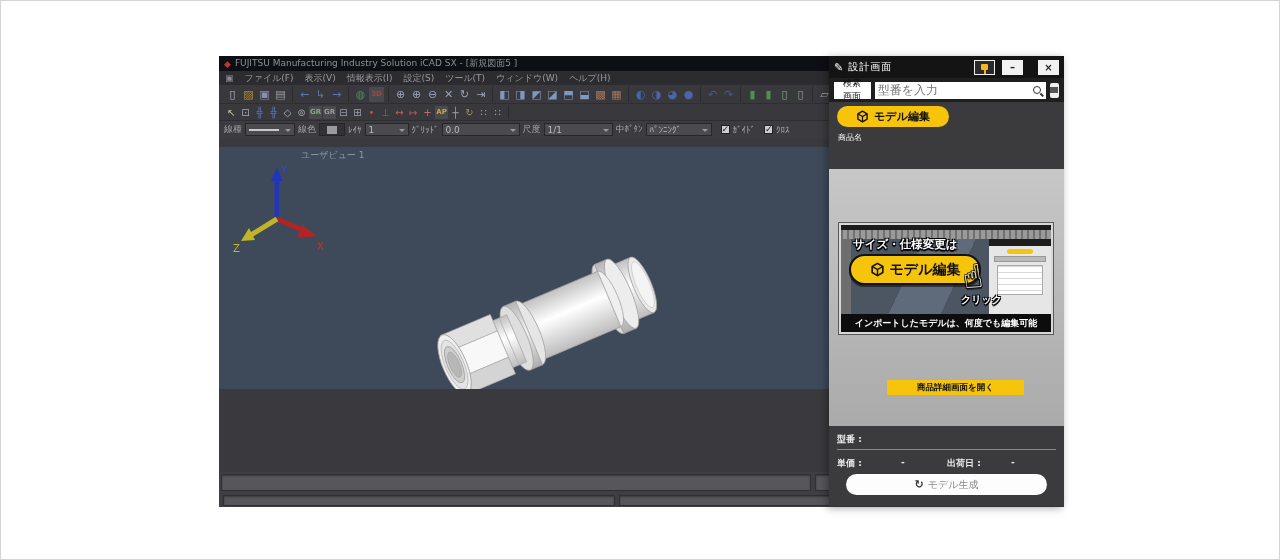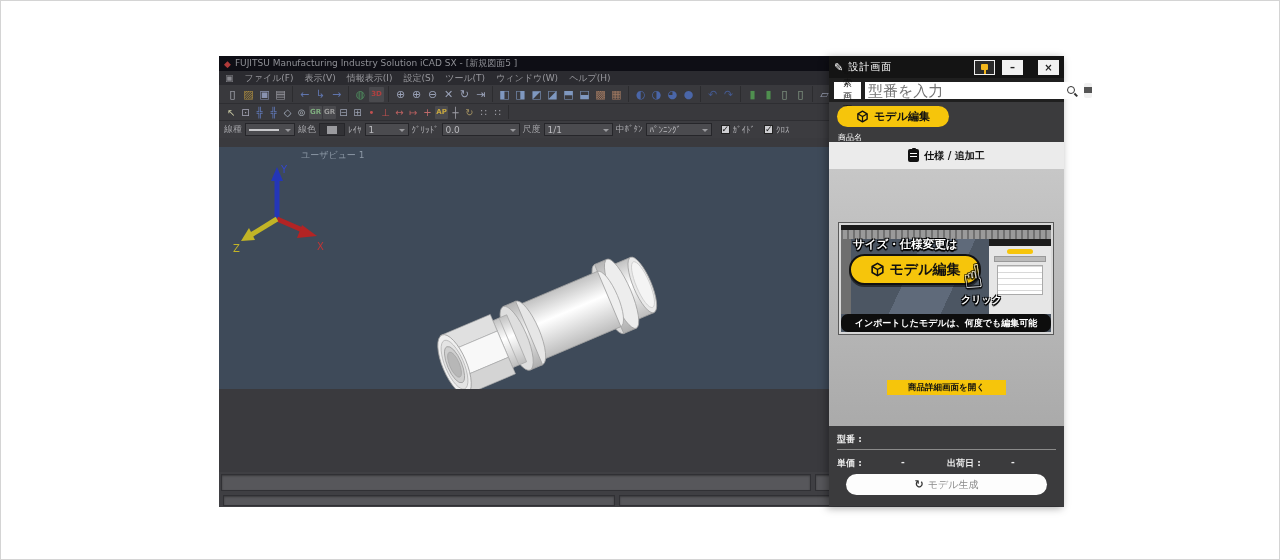--- a/index.html
+++ b/index.html
@@ -69,21 +69,21 @@
   .pin { width:7px; height:6px; background:#f3b71c; border-radius:1px; position:relative; }
   .pin::after { content:""; position:absolute; left:2.5px; top:6px; width:2px; height:4px; background:#f3b71c; }
   .min-btn { background:#f2f2f2; color:#222; margin-right:10px; font-weight:bold; }
   .close-btn { background:#f2f2f2; color:#222; font-weight:bold; }
 
   .p-searchrow { height:24px; background:#1f1f1f; display:flex; align-items:center;
                  gap:4px; padding:0 5px; }
   .search-screen-btn { background:#fff; color:#111; font-size:9px; height:17px;
                        padding:0 9px; display:flex; align-items:center; cursor:pointer; }
   .search-wrap { flex:1; height:17px; background:#fff; display:flex; align-items:center; padding:0 3px; }
-  .search-wrap input { flex:1; border:none; outline:none; font-size:15px; color:#333;
+  .search-wrap input { flex:1; border:none; outline:none; font-size:12px; color:#333;
                        font-family:Liberation Sans, sans-serif; min-width:0; background:transparent; }
   .mag { width:8px; height:8px; border:1.5px solid #333; border-radius:50%; position:relative; margin-right:2px; }
   .mag::after { content:""; position:absolute; left:6px; top:7px; width:4px; height:1.5px;
                 background:#333; transform:rotate(45deg); }
   .comment-btn { width:18px; height:15px; background:#f0f0f0; border-radius:2px;
                  display:flex; align-items:center; justify-content:center; cursor:pointer; }
   .comment-btn span { width:8px; height:6px; background:#555; display:block; }
 
   .model-edit-btn { position:absolute; left:8px; top:50px; width:112px; height:21px;
                     border-radius:11px; background:#f6c50b; display:flex; align-items:center;
@@ -127,24 +127,24 @@
               1px 1px 0 #000,0 2px 1px #000; }
   .bn-headline { position:absolute; left:12px; top:12px; font-size:11.5px; font-weight:bold; }
   .bn-btn { position:absolute; left:8px; top:29px; width:132px; height:31px; border-radius:16px;
             background:#f6c50b; border:2px solid #111; box-shadow:0 2px 0 rgba(0,0,0,.5);
             display:flex; align-items:center; justify-content:center; gap:5px;
             font-size:14px; font-weight:bold; color:#111; }
   .bn-hand { position:absolute; left:122px; top:33px; font-size:32px; transform:rotate(-8deg); }
   .bn-click { position:absolute; left:82px; top:68px; font-size:10px; font-weight:bold;margin-left:38px; }
   .bn-caption { position:absolute; left:0; bottom:0; width:100%; height:18px; background:#0d0d0d;
                 color:#fff; font-size:9px; font-weight:bold; display:flex; align-items:center;
-                justify-content:center; white-space:nowrap;border-radius:7px; }
+                justify-content:center; white-space:nowrap; }
   .p-message { position:absolute; left:0; top:176px; width:100%; text-align:center;
                font-size:8.5px; line-height:10.5px; color:#161616; }
-  .detail-btn { position:absolute; left:58px; top:211px; width:119px; height:15px;
+  .detail-btn { position:absolute; left:58px; top:211px; width:137px; height:15px;
                 background:#f6c50b; color:#111; font-size:8.5px; font-weight:bold;
                 display:flex; align-items:center; justify-content:center; cursor:pointer; }
 
   .p-footer { position:absolute; left:0; top:370px; width:235px; height:80px; background:#3b3b3d; }
   .f-label { position:absolute; font-size:9px; font-weight:bold; color:#ededed; }
   .f-divider { position:absolute; left:8px; top:23px; width:219px; height:1px; background:#8a8a8a; }
   .generate-btn { position:absolute; left:17px; top:48px; width:201px; height:21px;
                   border-radius:11px; background:#fdfdfd; display:flex; align-items:center;
                   justify-content:center; gap:4px; font-size:10px; color:#8a8a8a; cursor:pointer; }
   .generate-btn .ref { color:#333; font-weight:bold; font-size:11px; }
@@ -381,24 +381,20 @@
       <svg width="13" height="13" viewBox="0 0 16 16">
         <path d="M8 1.5 L13.7 4.8 V11.2 L8 14.5 L2.3 11.2 V4.8 Z" fill="none" stroke="#111" stroke-width="1.7" stroke-linejoin="round"></path>
         <path d="M2.6 5 L8 8 L13.4 5 M8 8 V14" fill="none" stroke="#111" stroke-width="1.5"></path>
       </svg>
       <span>モデル編集</span>
     </div>
 
     <div class="product-label">商品名</div>
 
     <div class="p-tabs">
-      <div class="p-tab active">
-        <span class="clipboard-ico"></span>
-        <span>仕様 / 追加工</span>
-      </div>
     </div>
 
     <div class="p-content">
 
       <div class="banner">
         <div class="bn-titlestrip"></div>
         <div class="bn-toolstrip"></div>
         <div class="bn-side"></div>
         <div class="bn-main"></div>
         <div class="bn-mini">

